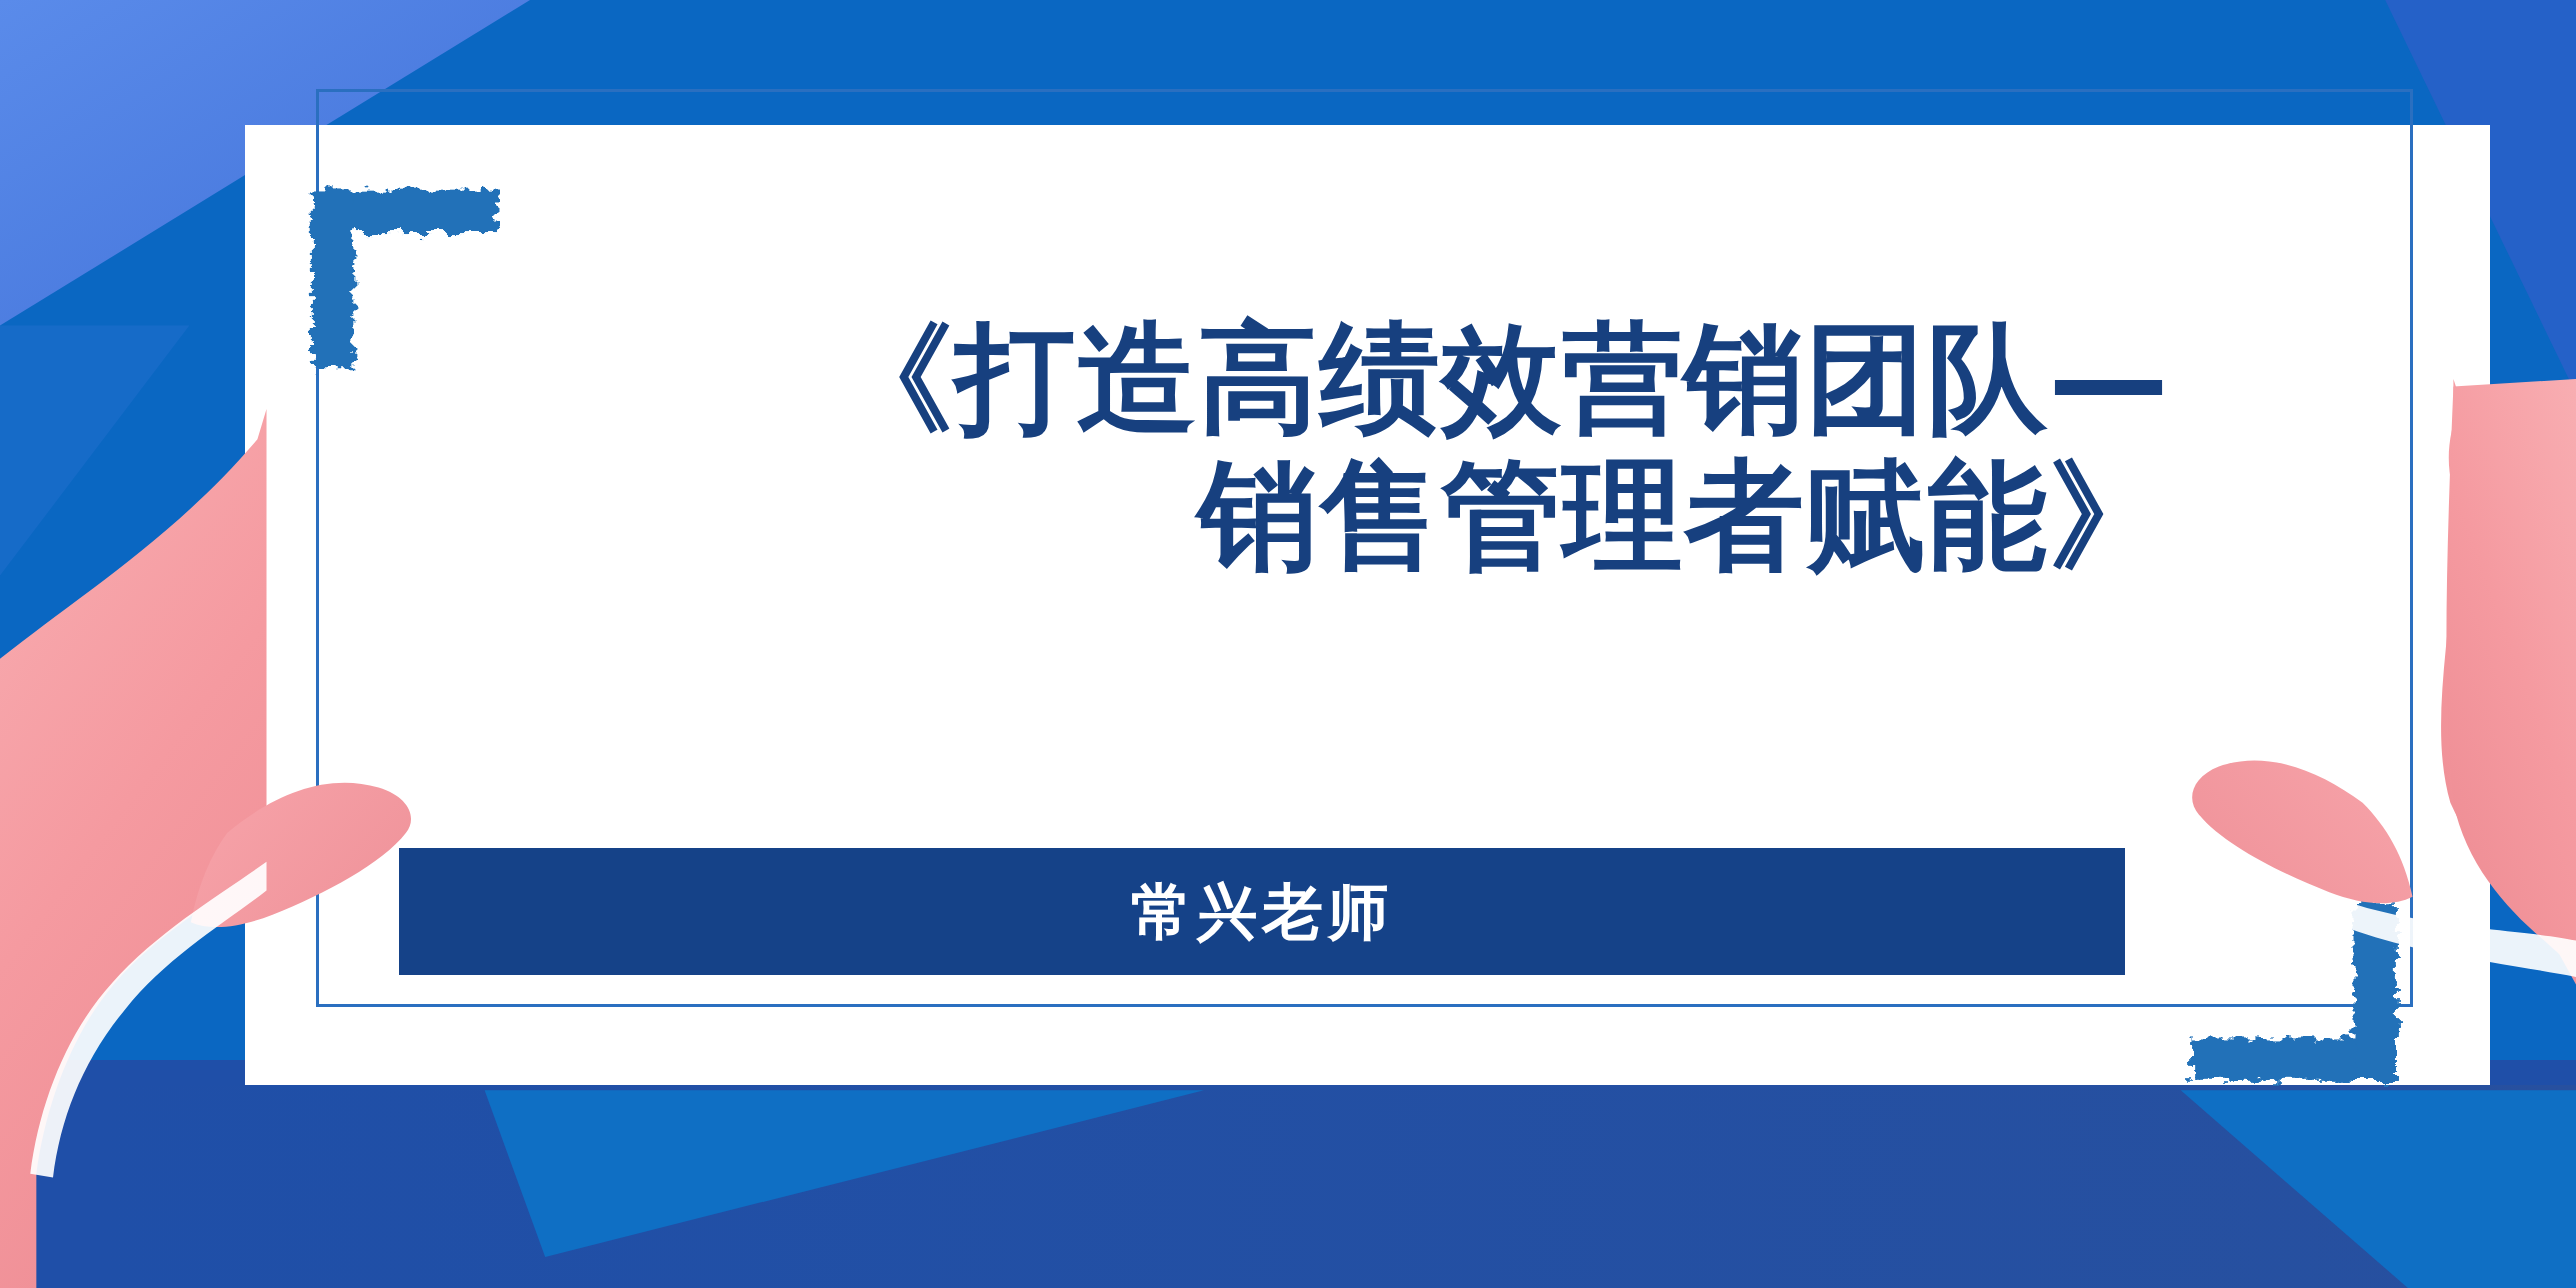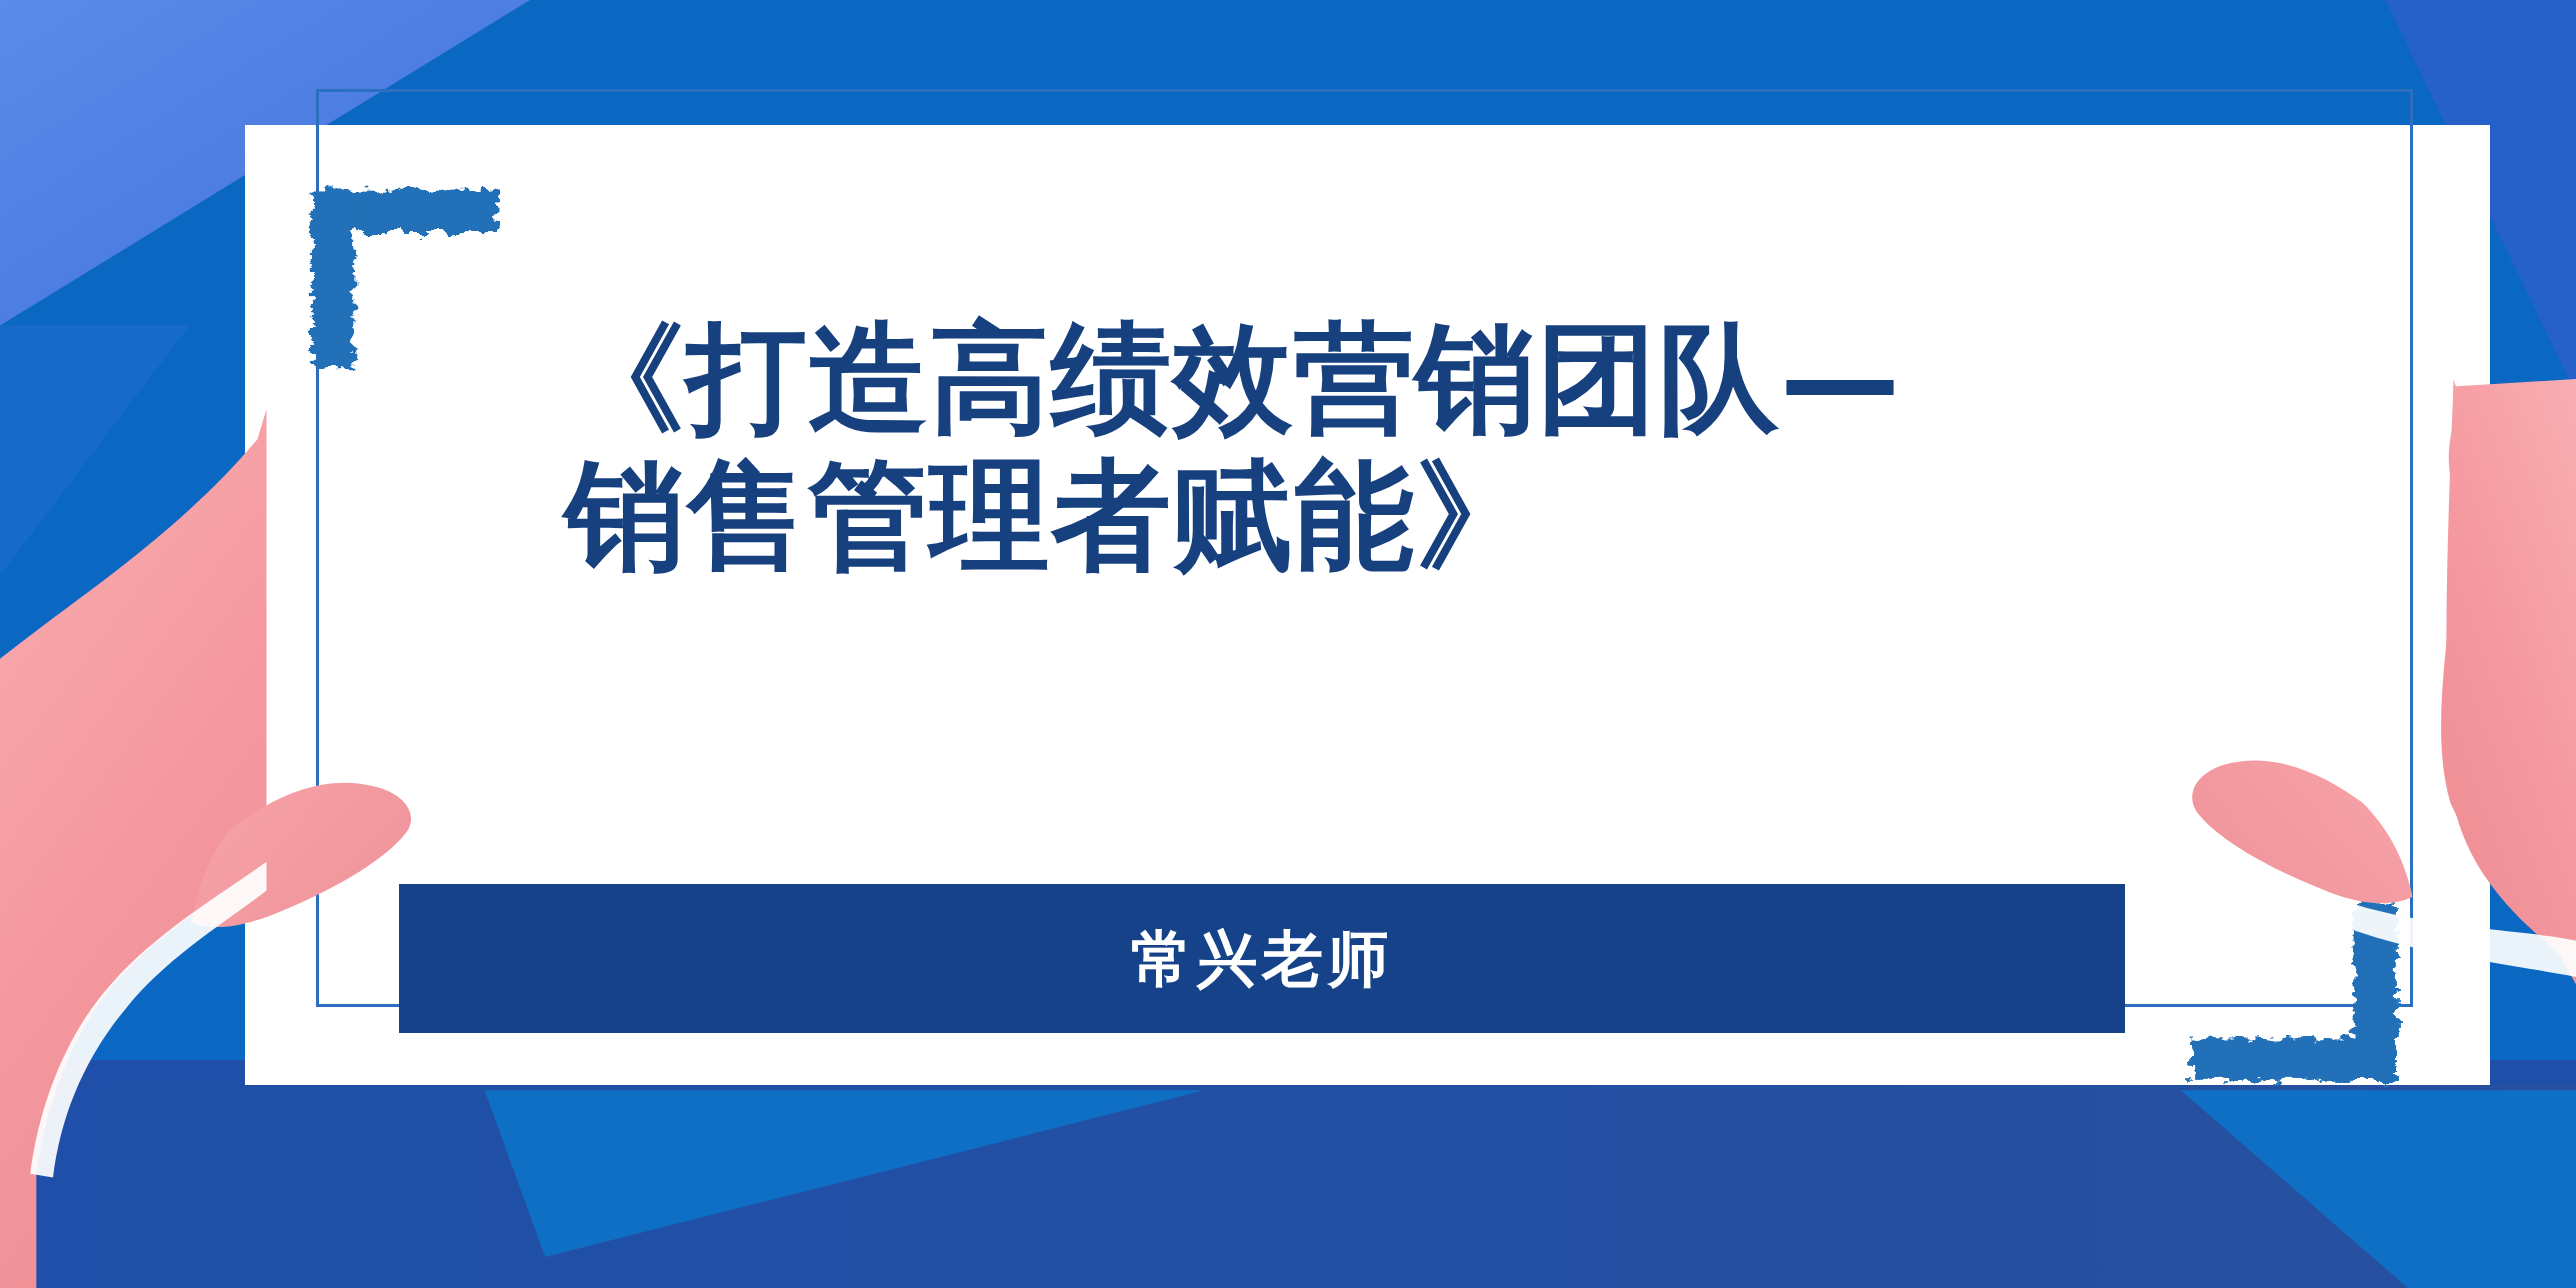--- a/index.html
+++ b/index.html
@@ -58,31 +58,31 @@
 
   #title{
     margin-top:186px;
     width:1605px;
     color:#17407f;
     font-family:"DejaVu Sans","Liberation Sans",sans-serif;
     font-weight:bold;
     font-size:120px;
     line-height:1.14;
     letter-spacing:1.5px;
-    text-align:left;
+    text-align:right;
     white-space:pre-line;
     -webkit-font-smoothing:antialiased;
   }
 
   #subtitle-bar{
     position:absolute;
     left:154px;  
-    top:759px;   
+    top:723px;   
     width:1726px;
-    height:149px;
+    height:127px;
     background:#154288;
     display:flex;
     align-items:center;
     justify-content:center;
   }
   #subtitle-text{
     color:#ffffff;
     font-family:"DejaVu Sans","Liberation Sans",sans-serif;
     font-weight:bold;
     font-size:61px;

